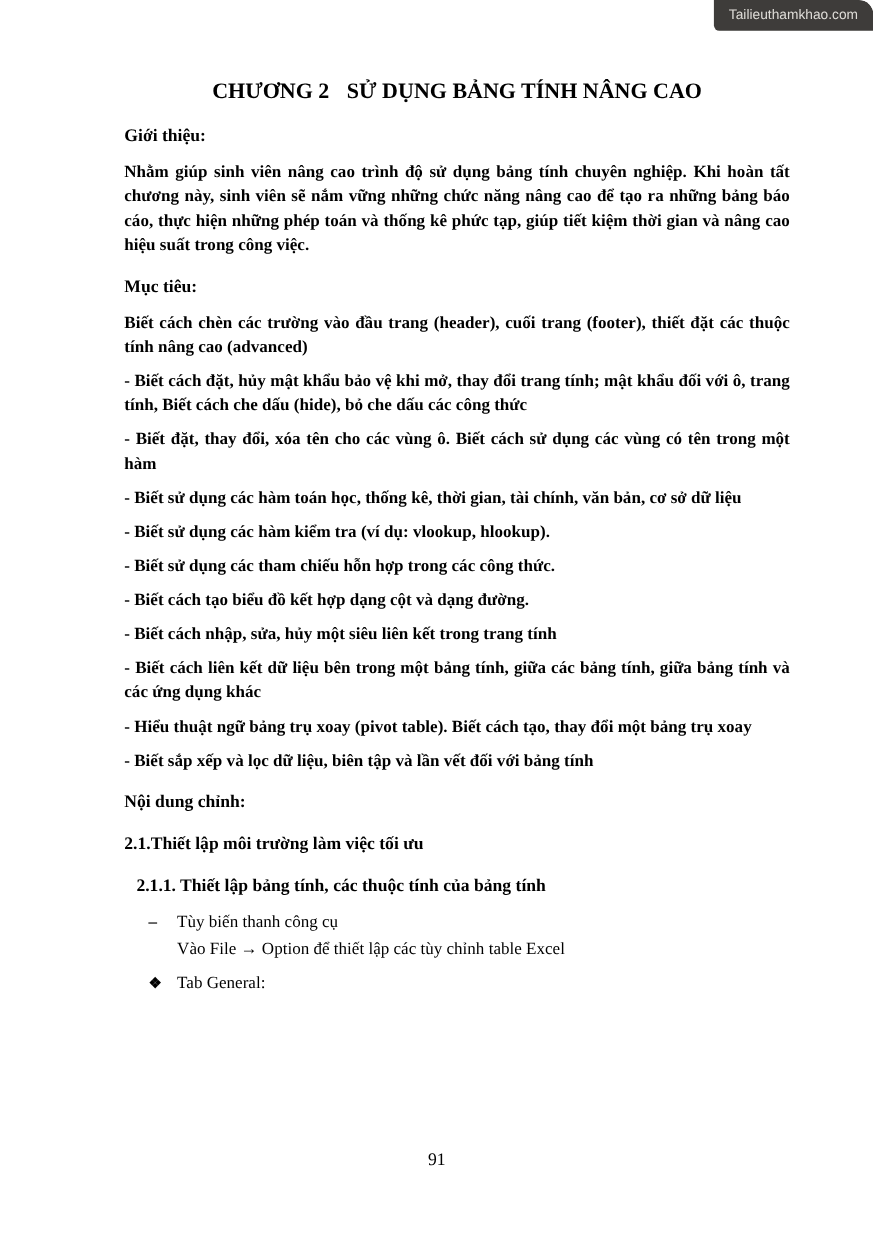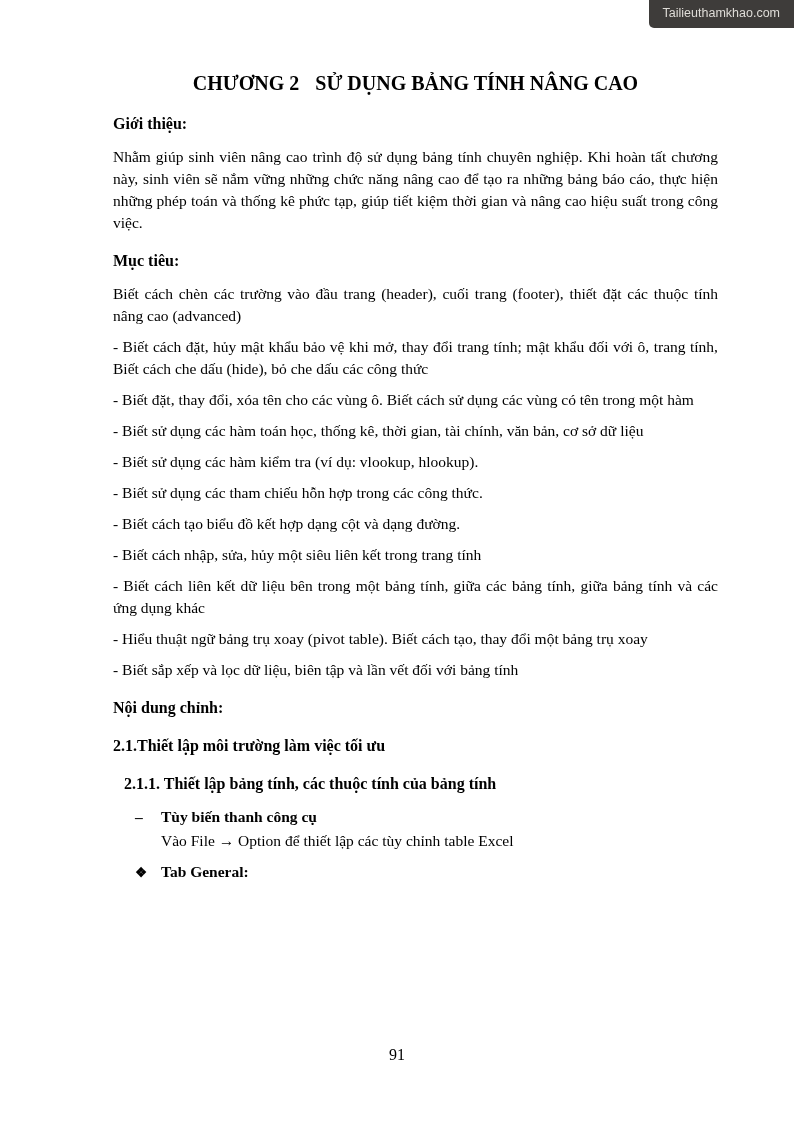--- a/index.html
+++ b/index.html
@@ -1,15 +1,15 @@
 <!DOCTYPE html>
 <html><head>
 <meta charset="utf-8">
 <style>
-  * { margin:0; padding:0; box-sizing:border-box; }
+  * { margin:0; padding:0; box-sizing:border-box;border-radius:13px; }
   html,body { background:#ffffff; }
   body {
     width:794px; height:1123px;
     font-family:"Liberation Serif","DejaVu Serif",serif;
     color:#000;
   }
   .page {
     position:relative;
     width:794px; height:1123px;
     background:#ffffff;
@@ -40,35 +40,36 @@
     font-size:16px;
     line-height:22px;
     margin:16px 0 11px 0;
   }
   p.heading.indent-1 { margin-left:11px; }
   p.body {
     font-size:15.5px;
     line-height:22px;
     text-align:justify;
     margin:0 0 9px 0;
+    font-weight:bold;
   }
   .bullet-row {
     display:flex;
     align-items:baseline;
     font-size:15.5px;
     line-height:22px;
     margin:0 0 2px 22px;
   }
   .bullet-row .marker {
     flex:none;
     width:26px;
     font-weight:bold;
   }
   .bullet-row.diamond .marker { font-size:13.5px; }
-  .bullet-row .bullet-label { font-weight:bold;text-align:center; }
+  .bullet-row .bullet-label { font-weight:normal;text-align:center; }
   .bullet-row.spaced { margin-bottom:9px; margin-top:5px; }
   p.sub-line {
     font-size:15.5px;
     line-height:22px;
     margin:0 0 9px 48px;
   }
   .page-number {
     position:absolute;
     left:0; right:0; bottom:59px;
     text-align:center;

